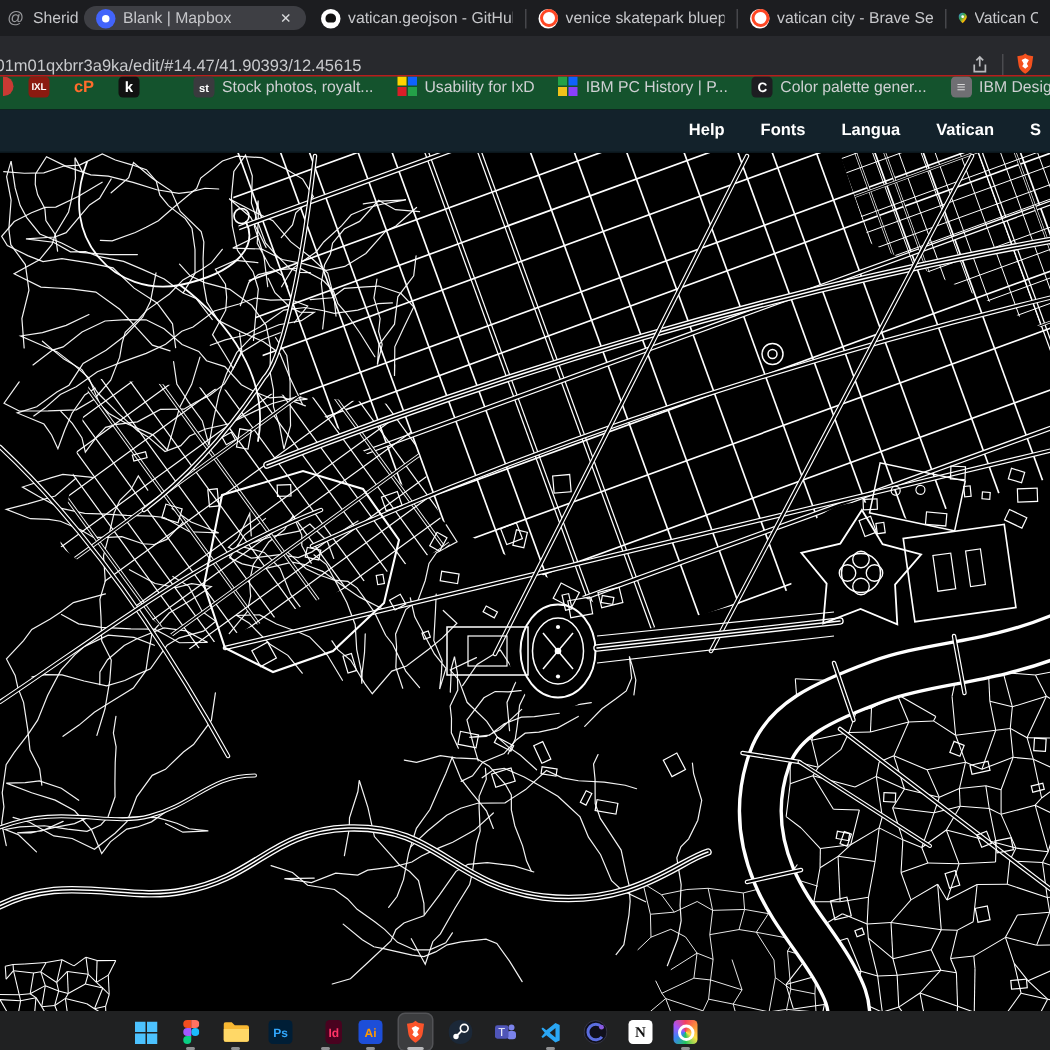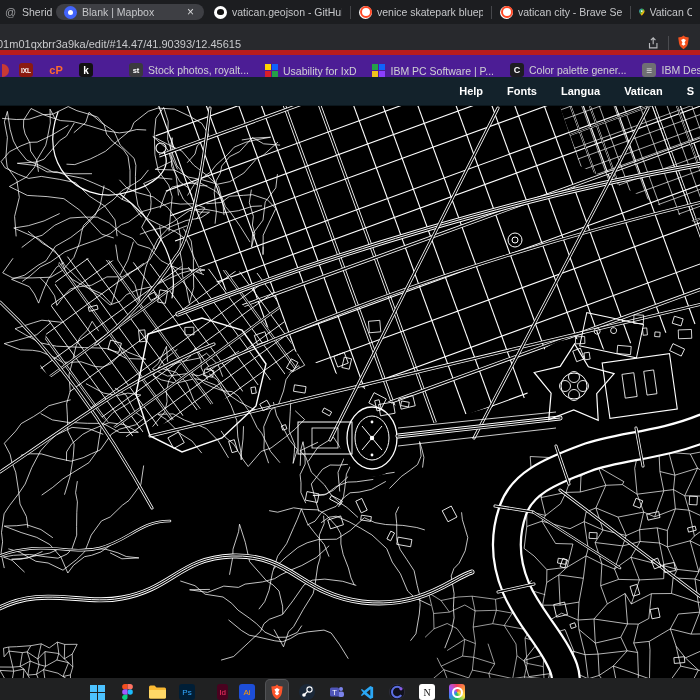--- a/index.html
+++ b/index.html
@@ -21,21 +21,21 @@
   .fav.mapbox::after{content:"";width:5px;height:5px;border-radius:50%;background:#fff;}
   .fav.github{background:#fff;position:relative;}
   .fav.github::after{content:"";width:7px;height:6px;border-radius:50% 50% 40% 40%;background:#111;}
   .fav.bravesearch{background:#fff;}
   .fav.bravesearch::after{content:"";width:8px;height:8px;border-radius:50%;border:2.5px solid #ff4724;}
   .urlrow{height:26px;background:#28292d;display:flex;align-items:flex-end;padding:0 8px 0 0;}
   .url{flex:1;overflow:hidden;white-space:nowrap;color:#c9cacd;font-size:11px;margin-left:-3px;}
   .urlicons{display:flex;align-items:center;gap:8px;color:#b9babd;padding-right:2px;}
   .vbar{width:1px;height:14px;background:#4a4b4f;}
   
-  .bookmarks{height:22px;background:#4c1d95;border-top:5px solid #b91c1c;display:flex;align-items:flex-end;padding-left:2px;overflow:hidden;}
+  .bookmarks{height:22px;background:#14532d;border-top:1px solid #b91c1c;display:flex;align-items:flex-start;padding-left:2px;overflow:hidden;}
   .bm{display:flex;align-items:center;gap:5px;font-size:10.5px;color:#cfd0d3;padding:0 8px;white-space:nowrap;flex:0 0 auto;}
   .bicon{width:14px;height:14px;border-radius:3px;display:flex;align-items:center;justify-content:center;
     font-size:7.5px;font-weight:bold;flex:0 0 auto;}
   .bm-sliver{width:7px;height:13px;background:#c93a34;border-radius:0 7px 7px 0;margin-right:2px;flex:0 0 auto;}
   .i-ixl{background:#8b1a10;color:#fff;font-size:6.5px;}
   .i-cp{color:#ff6c2c;font-size:11px;background:transparent;}
   .i-k{background:#111;color:#fff;font-size:10px;}
   .i-stock{background:#3a3a3e;color:#fff;margin-left:20px;}
   .i-cool{background:#1d1d21;color:#fff;font-size:9px;}
   .i-ibmd{background:#6f6f73;color:#d9d9d9;font-size:10px;}
@@ -48,21 +48,21 @@
   
   .map{width:700px;height:572px;background:#000;position:relative;}
   .map svg{display:block;}
   
   .taskbar{height:28px;background:#202122;display:flex;align-items:center;gap:8px;padding-left:86px;}
   .app{width:22px;height:24px;position:relative;display:flex;align-items:center;justify-content:center;flex:0 0 auto;}
   .app .dash{position:absolute;bottom:0;left:50%;transform:translateX(-50%);width:6px;height:2px;border-radius:1px;background:#8f9092;}
   .app.active{background:#3c3d3f;border-radius:4px;box-shadow:0 0 0 1px #525356;}
   .app.active .dash{width:11px;background:#b9babd;}
   .chip{width:16px;height:16px;border-radius:3px;display:flex;align-items:center;justify-content:center;
-    font-size:8px;font-weight:normal;}
+    font-size:8px;font-weight:bold;}
   .c-ps{background:#001e36;color:#31a8ff;}
   .c-id{background:#49021f;color:#ff3366;margin-left:11px;}
   .c-ai{background:#1d4ed8;color:#ff9a00;}
   .c-notion{background:#fff;color:#111;font-family:"Liberation Serif",serif;font-size:10px;}
   .c-photos{background:conic-gradient(#f43f5e,#fb923c,#fde047,#22c55e,#3b82f6,#a855f7,#f43f5e);position:relative;}
   .c-photos::after{content:"";width:7px;height:7px;border:2px solid #fff;border-radius:50%;}
 </style>
 </head>
 <body>
 
@@ -147,21 +147,21 @@
     </span>
     <span>Usability for IxD</span>
   </div>
   <div class="bm">
     <span class="px4">
       <i style="background:#24a148"></i>
         <i style="background:#0f62fe"></i>
       <i style="background:#f1c21b"></i>
         <i style="background:#8a3ffc"></i>
     </span>
-    <span>IBM PC Software | P...</span>
+    <span>IBM PC History | P...</span>
   </div>
   <div class="bm">
     <span class="bicon i-cool">C</span>
     <span>Color palette gener...</span>
   </div>
   <div class="bm">
     <span class="bicon i-ibmd">≡</span>
     <span>IBM Design Langua...</span>
   </div>
 

